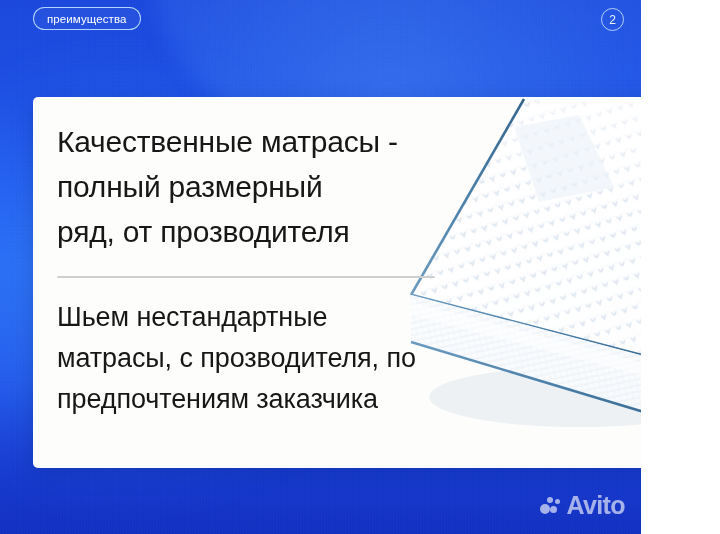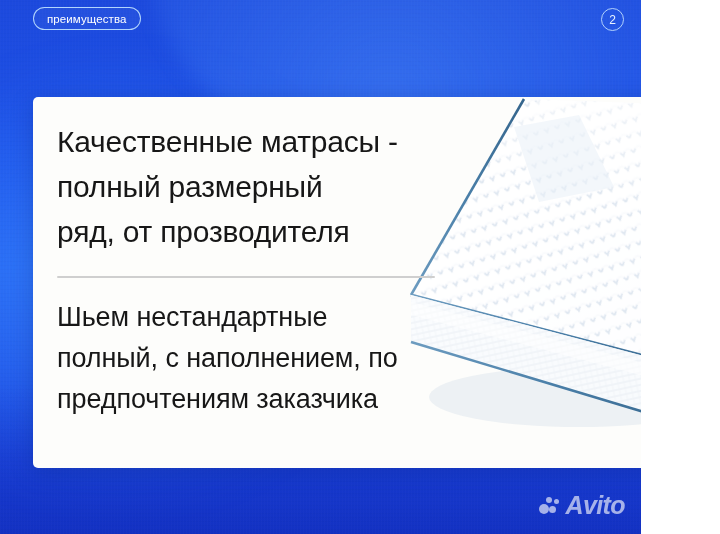--- a/index.html
+++ b/index.html
@@ -204,21 +204,20 @@
   .avito-dots i.d1 { width: 10px; height: 10px; left: 0;    top: 8px; }
   .avito-dots i.d2 { width: 7px;  height: 7px;  left: 10px; top: 10px; }
   .avito-dots i.d3 { width: 6px;  height: 6px;  left: 7px;  top: 1px; }
   .avito-dots i.d4 { width: 5px;  height: 5px;  left: 15px; top: 3px; }
   .avito-word {
     color: #ffffff;
     font-size: 25px;
     font-weight: bold;
     letter-spacing: -0.6px;
     line-height: 1;
-    font-style: italic;
   }
 </style>
 </head>
 <body>
 
 <div class="screen">
 
   <div class="bg-base"></div>
   <div class="bg-left-glow"></div>
   <div class="bg-top-arc"></div>
@@ -304,21 +303,21 @@
         <polyline points="47,198 47,245" fill="none" stroke="url(#pipe)" stroke-width="2.2"></polyline>
       </svg>
     </div>
 
     <div class="card-text">
       <p class="headline">Качественные матрасы -
 полный размерный
 ряд, от прозводителя</p>
       <div class="divider"></div>
       <p class="subline">Шьем нестандартные
-полный, с наполнением, по
+матрасы, с прозводителя, по
 предпочтениям заказчика</p>
     </div>
 
   </div>
 
   <div class="avito-mark">
     <span class="avito-dots">
       <i class="d1"></i>
         <i class="d2"></i>
         <i class="d3"></i>

